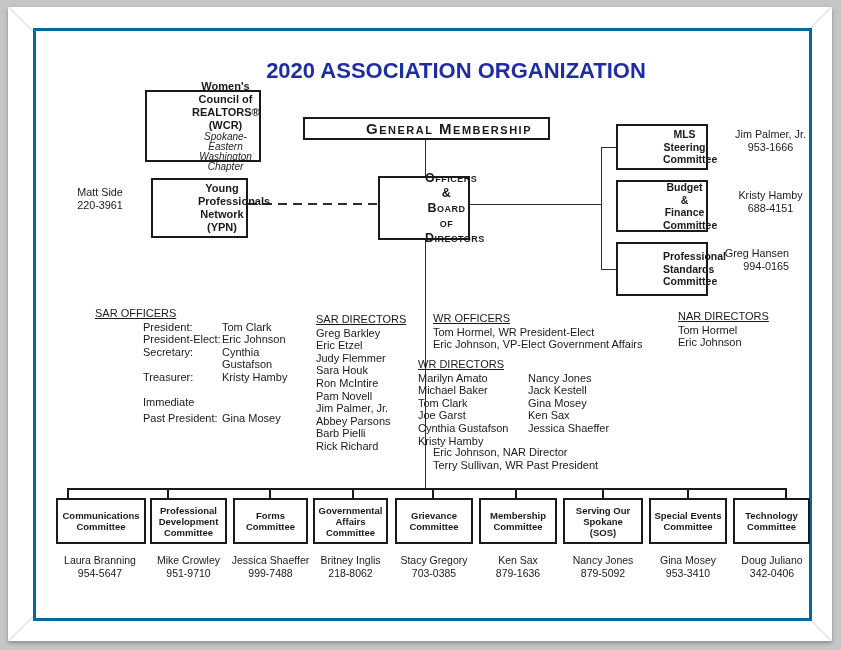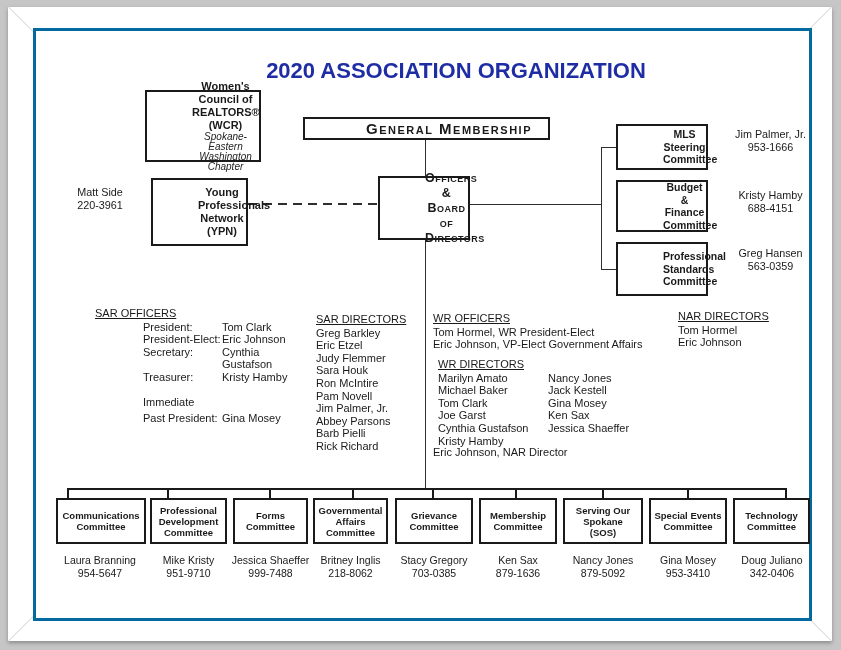--- a/index.html
+++ b/index.html
@@ -13,42 +13,42 @@
   .content{position:absolute;left:25px;top:21px;width:773px;height:587px;border:3px solid #0369a1;background:#fff;}
   .wires{position:absolute;left:0;top:0;}
   .title{position:absolute;left:205px;top:27px;width:430px;text-align:center;font-size:22px;font-weight:bold;letter-spacing:0px;color:#1f2da5;}
   .nbox{position:absolute;border:2px solid #1a1a1a;background:#fff;display:flex;flex-direction:column;justify-content:center;text-align:center;box-sizing:border-box;padding-left:45px;}
   .bb{font-weight:bold;font-size:11px;line-height:13px;}
   .bi{font-style:italic;font-size:10px;line-height:10px;color:#222;}
   .sc{font-variant:small-caps;font-weight:bold;}
   .b-gm{left:267px;top:86px;width:247px;height:23px;font-size:15px;letter-spacing:1.5px;}
   .b-officers{left:342px;top:145px;width:92px;height:64px;font-size:12.5px;letter-spacing:.5px;line-height:15px;}
   .b-wcr{left:109px;top:59px;width:116px;height:72px;}
-  .b-ypn{left:115px;top:147px;width:97px;height:68px;}
+  .b-ypn{left:115px;top:147px;width:97px;height:60px;}
   .b-side{left:580px;width:92px;font-size:10.5px;}
   .b-side .bb{font-size:10.5px;line-height:12.5px;}
   .b-mls{top:93px;height:46px;}
   .b-budget{top:149px;height:52px;}
   .b-profstd{top:211px;height:54px;}
   .contact{position:absolute;text-align:center;font-size:10.8px;line-height:13px;}
   .c-jennifer{left:4px;top:69px;width:110px;}
   .c-matt{left:18px;top:155px;width:92px;}
   .c-jim{left:677px;top:97px;width:115px;}
   .c-kristy{left:677px;top:158px;width:115px;}
-  .c-greg{left:677px;top:216px;width:115px;}
+  .c-greg{left:638px;top:216px;width:115px;text-align:right;}
   .listblock{position:absolute;font-size:11px;line-height:12.6px;}
   .lhead{text-decoration:underline;margin-bottom:1px;}
   .l-sar-officers{left:59px;top:276px;width:215px;}
   .l-sar-officers .row{display:flex;}
   .l-sar-officers .lbl{width:79px;flex:none;padding-left:48px;}
   .gap8{height:12px;}
   .gap3{height:4px;}
   .l-sar-directors{left:280px;top:282px;width:115px;}
   .l-wr-officers{left:397px;top:281px;width:250px;}
-  .l-wr-directors{left:402px;top:327px;width:260px;}
+  .l-wr-directors{left:382px;top:327px;width:260px;}
   .cols{display:flex;}
   .col1{width:110px;flex:none;}
   .l-wr-extra{left:397px;top:415px;width:250px;}
   .l-nar{left:642px;top:279px;width:130px;}
   .cbox{position:absolute;top:467px;border:2px solid #1a1a1a;background:#fff;height:46px;display:flex;flex-direction:column;justify-content:center;text-align:center;box-sizing:border-box;font-weight:bold;font-size:9.5px;line-height:11px;}
   .cname{position:absolute;top:523px;text-align:center;font-size:10.5px;line-height:13px;}
 </style>
 </head>
 <body>
 
@@ -136,21 +136,21 @@
         <div>688-4151</div>
       </div>
 
       <div class="nbox b-side b-profstd">
         <div class="bb">Professional</div>
         <div class="bb">Standards</div>
         <div class="bb">Committee</div>
       </div>
       <div class="contact c-greg">
         <div>Greg Hansen</div>
-        <div>563-0359</div>
+        <div>994-0165</div>
       </div>
 
       <div class="listblock l-sar-officers">
         <div class="lhead">SAR OFFICERS</div>
         <div class="row">
             <span class="lbl">President:</span>
             <span>Tom Clark</span>
           </div>
         <div class="row">
             <span class="lbl">President-Elect:</span>
@@ -210,20 +210,21 @@
             <div>Nancy Jones</div>
             <div>Jack Kestell</div>
             <div>Gina Mosey</div>
             <div>Ken Sax</div>
             <div>Jessica Shaeffer</div>
           </div>
         </div>
       </div>
       <div class="listblock l-wr-extra">
         <div>Eric Johnson, NAR Director</div>
+        <div>Terry Sullivan, WR Past President</div>
       </div>
 
       <div class="listblock l-nar">
         <div class="lhead">NAR DIRECTORS</div>
         <div>Tom Hormel</div>
         <div>Eric Johnson</div>
       </div>
 
       <div class="cbox" style="left:20px;width:90px">
         <div>Communications</div>
@@ -234,21 +235,21 @@
         <div>Laura Branning</div>
         <div>954-5647</div>
       </div>
 
       <div class="cbox" style="left:114px;width:77px">
         <div>Professional</div>
         <div>Development</div>
         <div>Committee</div>
       </div>
       <div class="cname" style="left:107px;width:91px">
-        <div>Mike Kristy</div>
+        <div>Mike Crowley</div>
         <div>951-9710</div>
       </div>
 
       <div class="cbox" style="left:197px;width:75px">
         <div>Forms</div>
         <div>Committee</div>
         <div></div>
       </div>
       <div class="cname" style="left:189px;width:91px">
         <div>Jessica Shaeffer</div>

